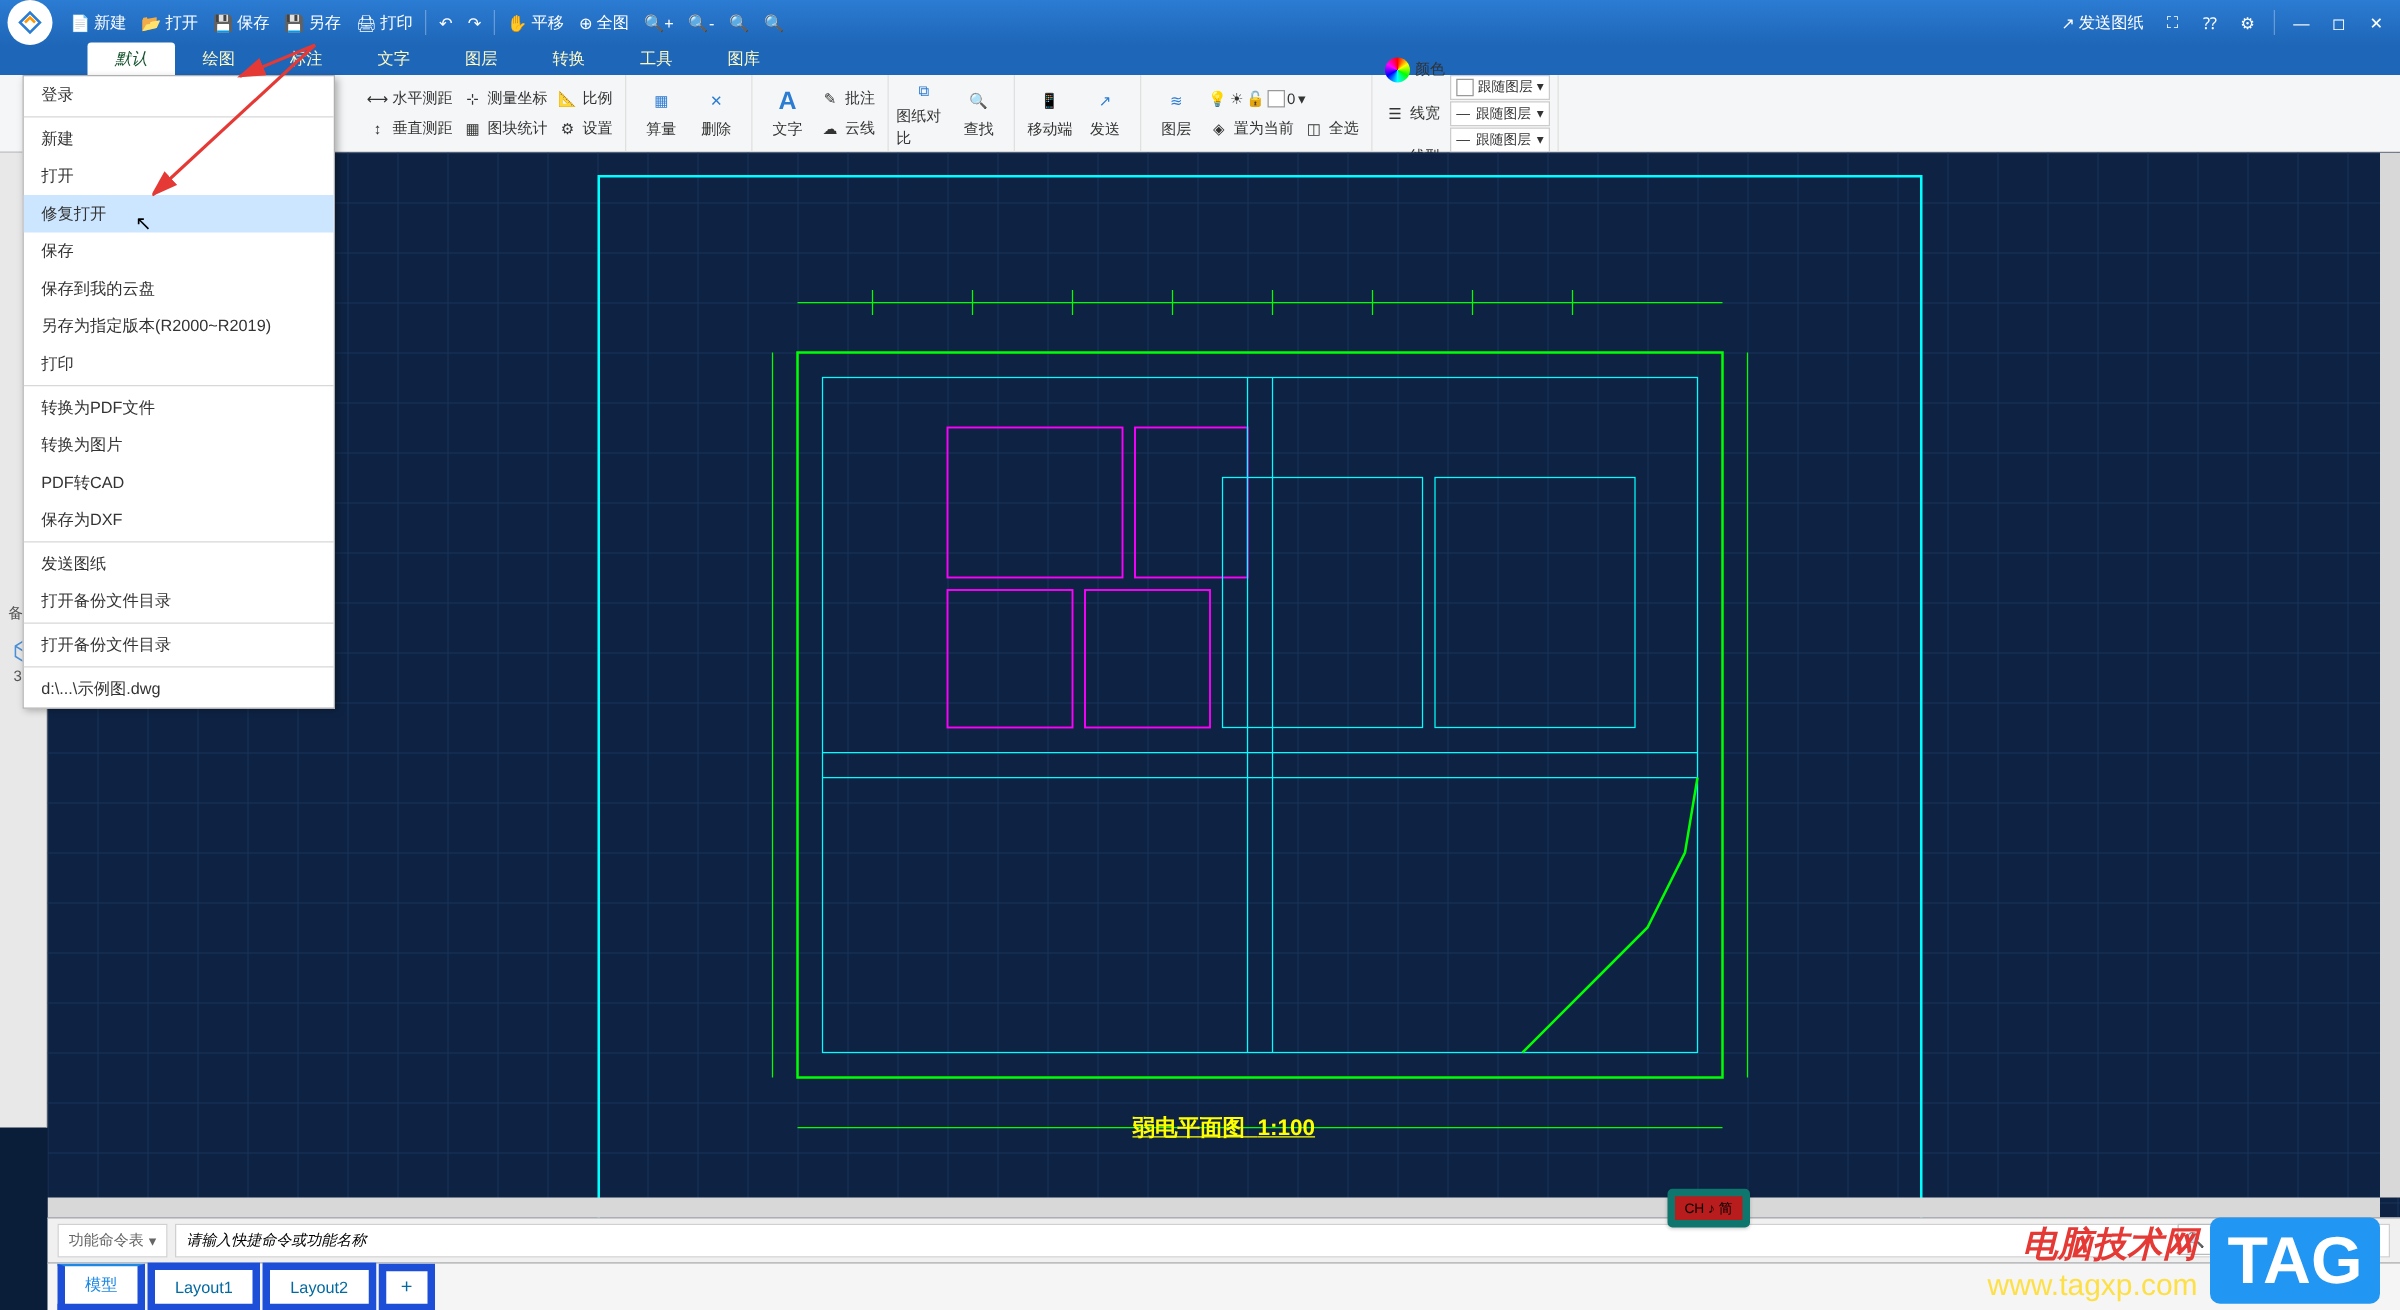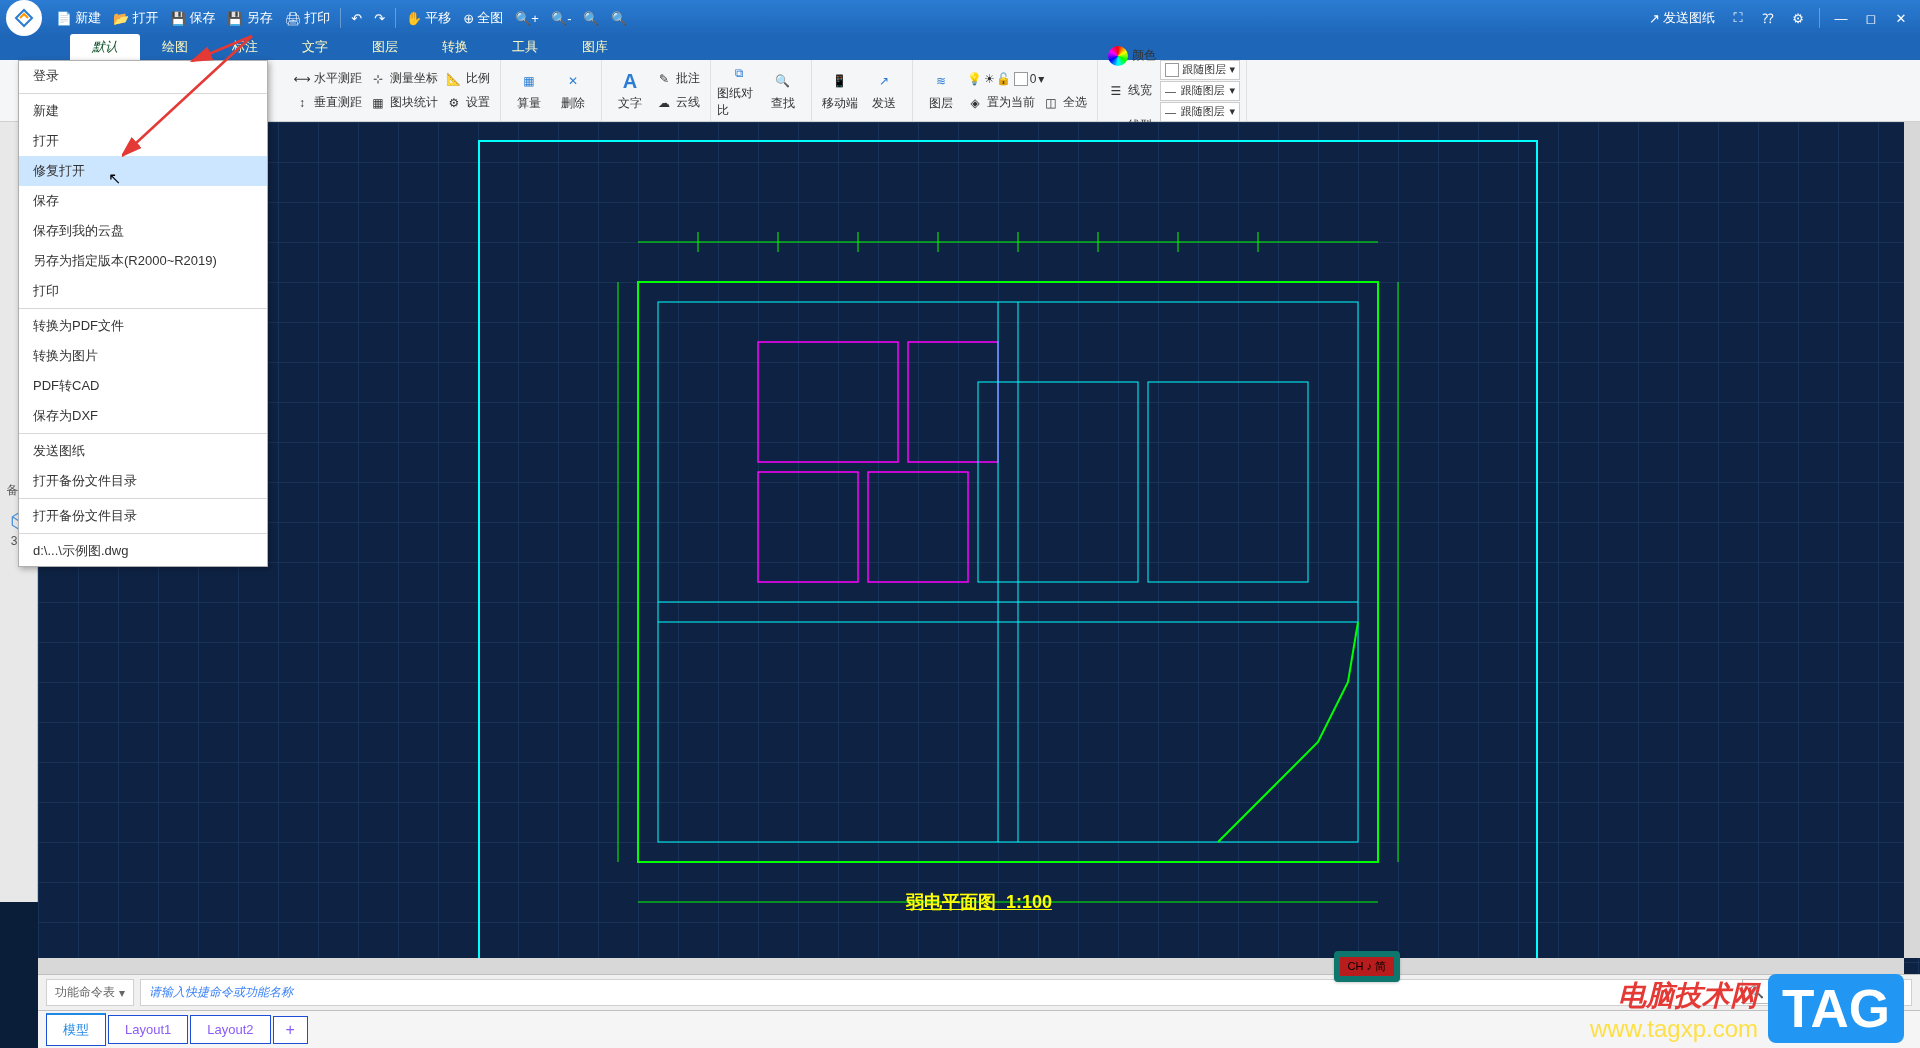--- a/index.html
+++ b/index.html
@@ -47,26 +47,26 @@
 
 .canvas-area { position: absolute; left: 38px; top: 122px; right: 0; bottom: 74px; background: #0e2344; overflow: hidden; }
 .grid { position: absolute; inset: 0; background-image: linear-gradient(#183258 1px, transparent 1px), linear-gradient(90deg, #183258 1px, transparent 1px); background-size: 40px 40px; }
 .drawing-frame { position: absolute; left: 440px; top: 18px; width: 1060px; height: 940px; border: 2px solid #00ffff; }
 .floorplan { position: absolute; left: 560px; top: 60px; width: 820px; height: 850px; }
 .fp-label { position: absolute; left: 50%; transform: translateX(-50%); bottom: 20px; color: #ffff00; font-size: 18px; font-weight: bold; text-decoration: underline; }
 
 
 .cmdbar { position: absolute; left: 38px; right: 0; bottom: 38px; height: 36px; background: #f0f0f0; border-top: 1px solid #c0c0c0; display: flex; align-items: center; padding: 0 8px; font-size: 12px; gap: 6px; }
 .cmd-label { color: #666; display: flex; align-items: center; gap: 4px; padding: 4px 8px; border: 1px solid #d0d0d0; background: #fff; }
-.cmd-input { flex: 1; border: 1px solid #d0d0d0; padding: 4px 8px; font-style: italic; color: #3b82f6; background: #fff; }
+.cmd-input { flex: 1; border: 1px solid #d0d0d0; padding: 4px 8px; font-style: italic; color: #000000; background: #fff; }
 .ime-pill { position: absolute; right: 0; top: -24px; background: #b91c1c; border: 6px solid #0f766e; border-radius: 4px; padding: 2px 8px; font-size: 11px; box-shadow: 0 1px 3px rgba(0,0,0,.2); }
 
 
 .bottombar { position: absolute; left: 38px; right: 0; bottom: 0; height: 38px; background: #f5f5f5; border-top: 1px solid #c0c0c0; display: flex; align-items: center; padding: 0 8px; font-size: 13px; }
-.btab { padding: 6px 16px; border: 1px solid #1d4ed8; background: #fff; cursor: pointer; margin-right: 2px; color: #8b5cf6; }
+.btab { padding: 6px 16px; border: 6px solid #1d4ed8; background: #fff; cursor: pointer; margin-right: 2px; color: #0369a1; }
 .btab.active { color: #1e88e5; border-top: 2px solid #1e88e5; }
 .btab.add { font-size: 16px; padding: 4px 12px; }
 
 
 .watermark { position: absolute; right: 16px; bottom: 5px; display: flex; align-items: flex-end; gap: 10px; z-index: 200; }
 .wm-text { text-align: right; }
 .wm-cn { color: #e53935; font-size: 28px; font-weight: bold; font-style: italic; }
 .wm-url { color: #fde047; font-size: 24px; }
 .wm-tag { background: #2196f3; color: #fff; font-size: 53px; font-weight: bold; padding: 4px 14px; border-radius: 8px; }
 

